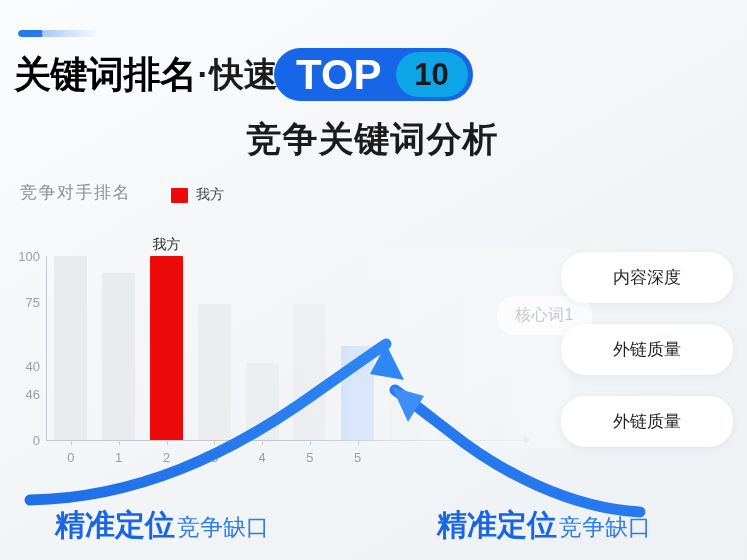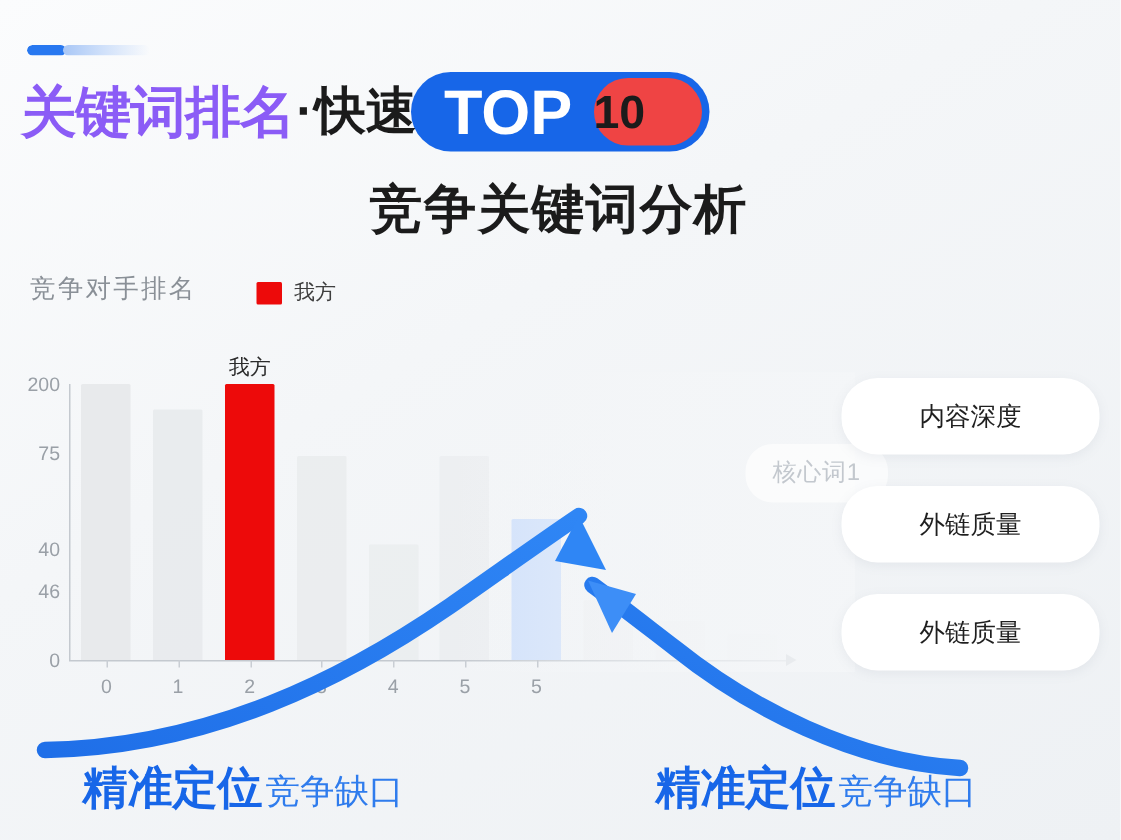--- a/index.html
+++ b/index.html
@@ -13,35 +13,35 @@
 
   
   .accent-wrap{position:absolute;left:18px;top:30px;width:82px;height:7px;border-radius:4px;overflow:hidden;}
   .accent-solid{position:absolute;left:0;top:0;width:26px;height:7px;background:#2878f0;border-radius:4px;}
   .accent-fade{position:absolute;left:24px;top:0;width:58px;height:7px;border-radius:4px;
     background:linear-gradient(90deg,#a9c7f6 0%,#cfe0fa 45%,rgba(222,234,250,0) 100%);}
 
   
   .title-row{position:absolute;left:14px;top:46px;height:56px;display:flex;align-items:center;}
   .title-main{
-    font-size:37px;font-weight:bold;color:#8b5cf6;letter-spacing:-0.5px;
+    font-size:37px;font-weight:bold;color:#000000;letter-spacing:-0.5px;
     white-space:nowrap;line-height:1;
   }
   .title-dot{font-size:34px;font-weight:bold;color:#1b1b1b;padding:0 1px;}
   .title-fast{font-size:34px;font-weight:bold;color:#1b1b1b;line-height:1;}
 
   .top-badge{
     position:absolute;left:274px;top:48px;height:53px;min-width:170px;
     background:#1766e8;border-radius:28px;display:flex;align-items:center;
     padding-left:22px;padding-right:5px;box-sizing:border-box;
   }
   .badge-top{color:#ffffff;font-size:42px;font-weight:bold;letter-spacing:0px;line-height:1;}
   .badge-num-pill{
-    margin-left:14px;height:45px;min-width:72px;background:#ef4444;border-radius:24px;
-    display:flex;align-items:center;
+    margin-left:14px;height:45px;min-width:72px;background:#0ea5e9;border-radius:24px;
+    display:flex;align-items:center;justify-content:center;
   }
   .badge-num{color:#1b1b1b;font-size:31px;font-weight:bold;line-height:1;}
 
   
   .subtitle{
     position:absolute;top:116px;left:0;width:745px;text-align:center;
     font-size:35px;font-weight:bold;color:#1b1b1b;letter-spacing:1px;
   }
 
   
@@ -127,21 +127,21 @@
     <span class="chart-head-title">竞争对手排名</span>
     <span class="legend">
       <span class="legend-swatch"></span>
       <span class="legend-label">我方</span>
     </span>
   </div>
 
 
   <div class="chart">
     <div class="y-labels">
-        <span class="y-lab" style="top: 8px;">200</span>
+        <span class="y-lab" style="top: 8px;">100</span>
         <span class="y-lab" style="top: 54px;">75</span>
         <span class="y-lab" style="top: 118.4px;">40</span>
         <span class="y-lab" style="top: 146px;">46</span>
         <span class="y-lab" style="top: 192px;">0</span>
       </div>
     <div class="axis-y"></div>
     <div class="axis-x"></div>
     <div class="axis-x-arrow"></div>
     <div class="plot">
         <div class="bar" style="left: 7.4px; width: 33px; height: 184px; background: rgb(232, 234, 236); opacity: 1;"></div>

